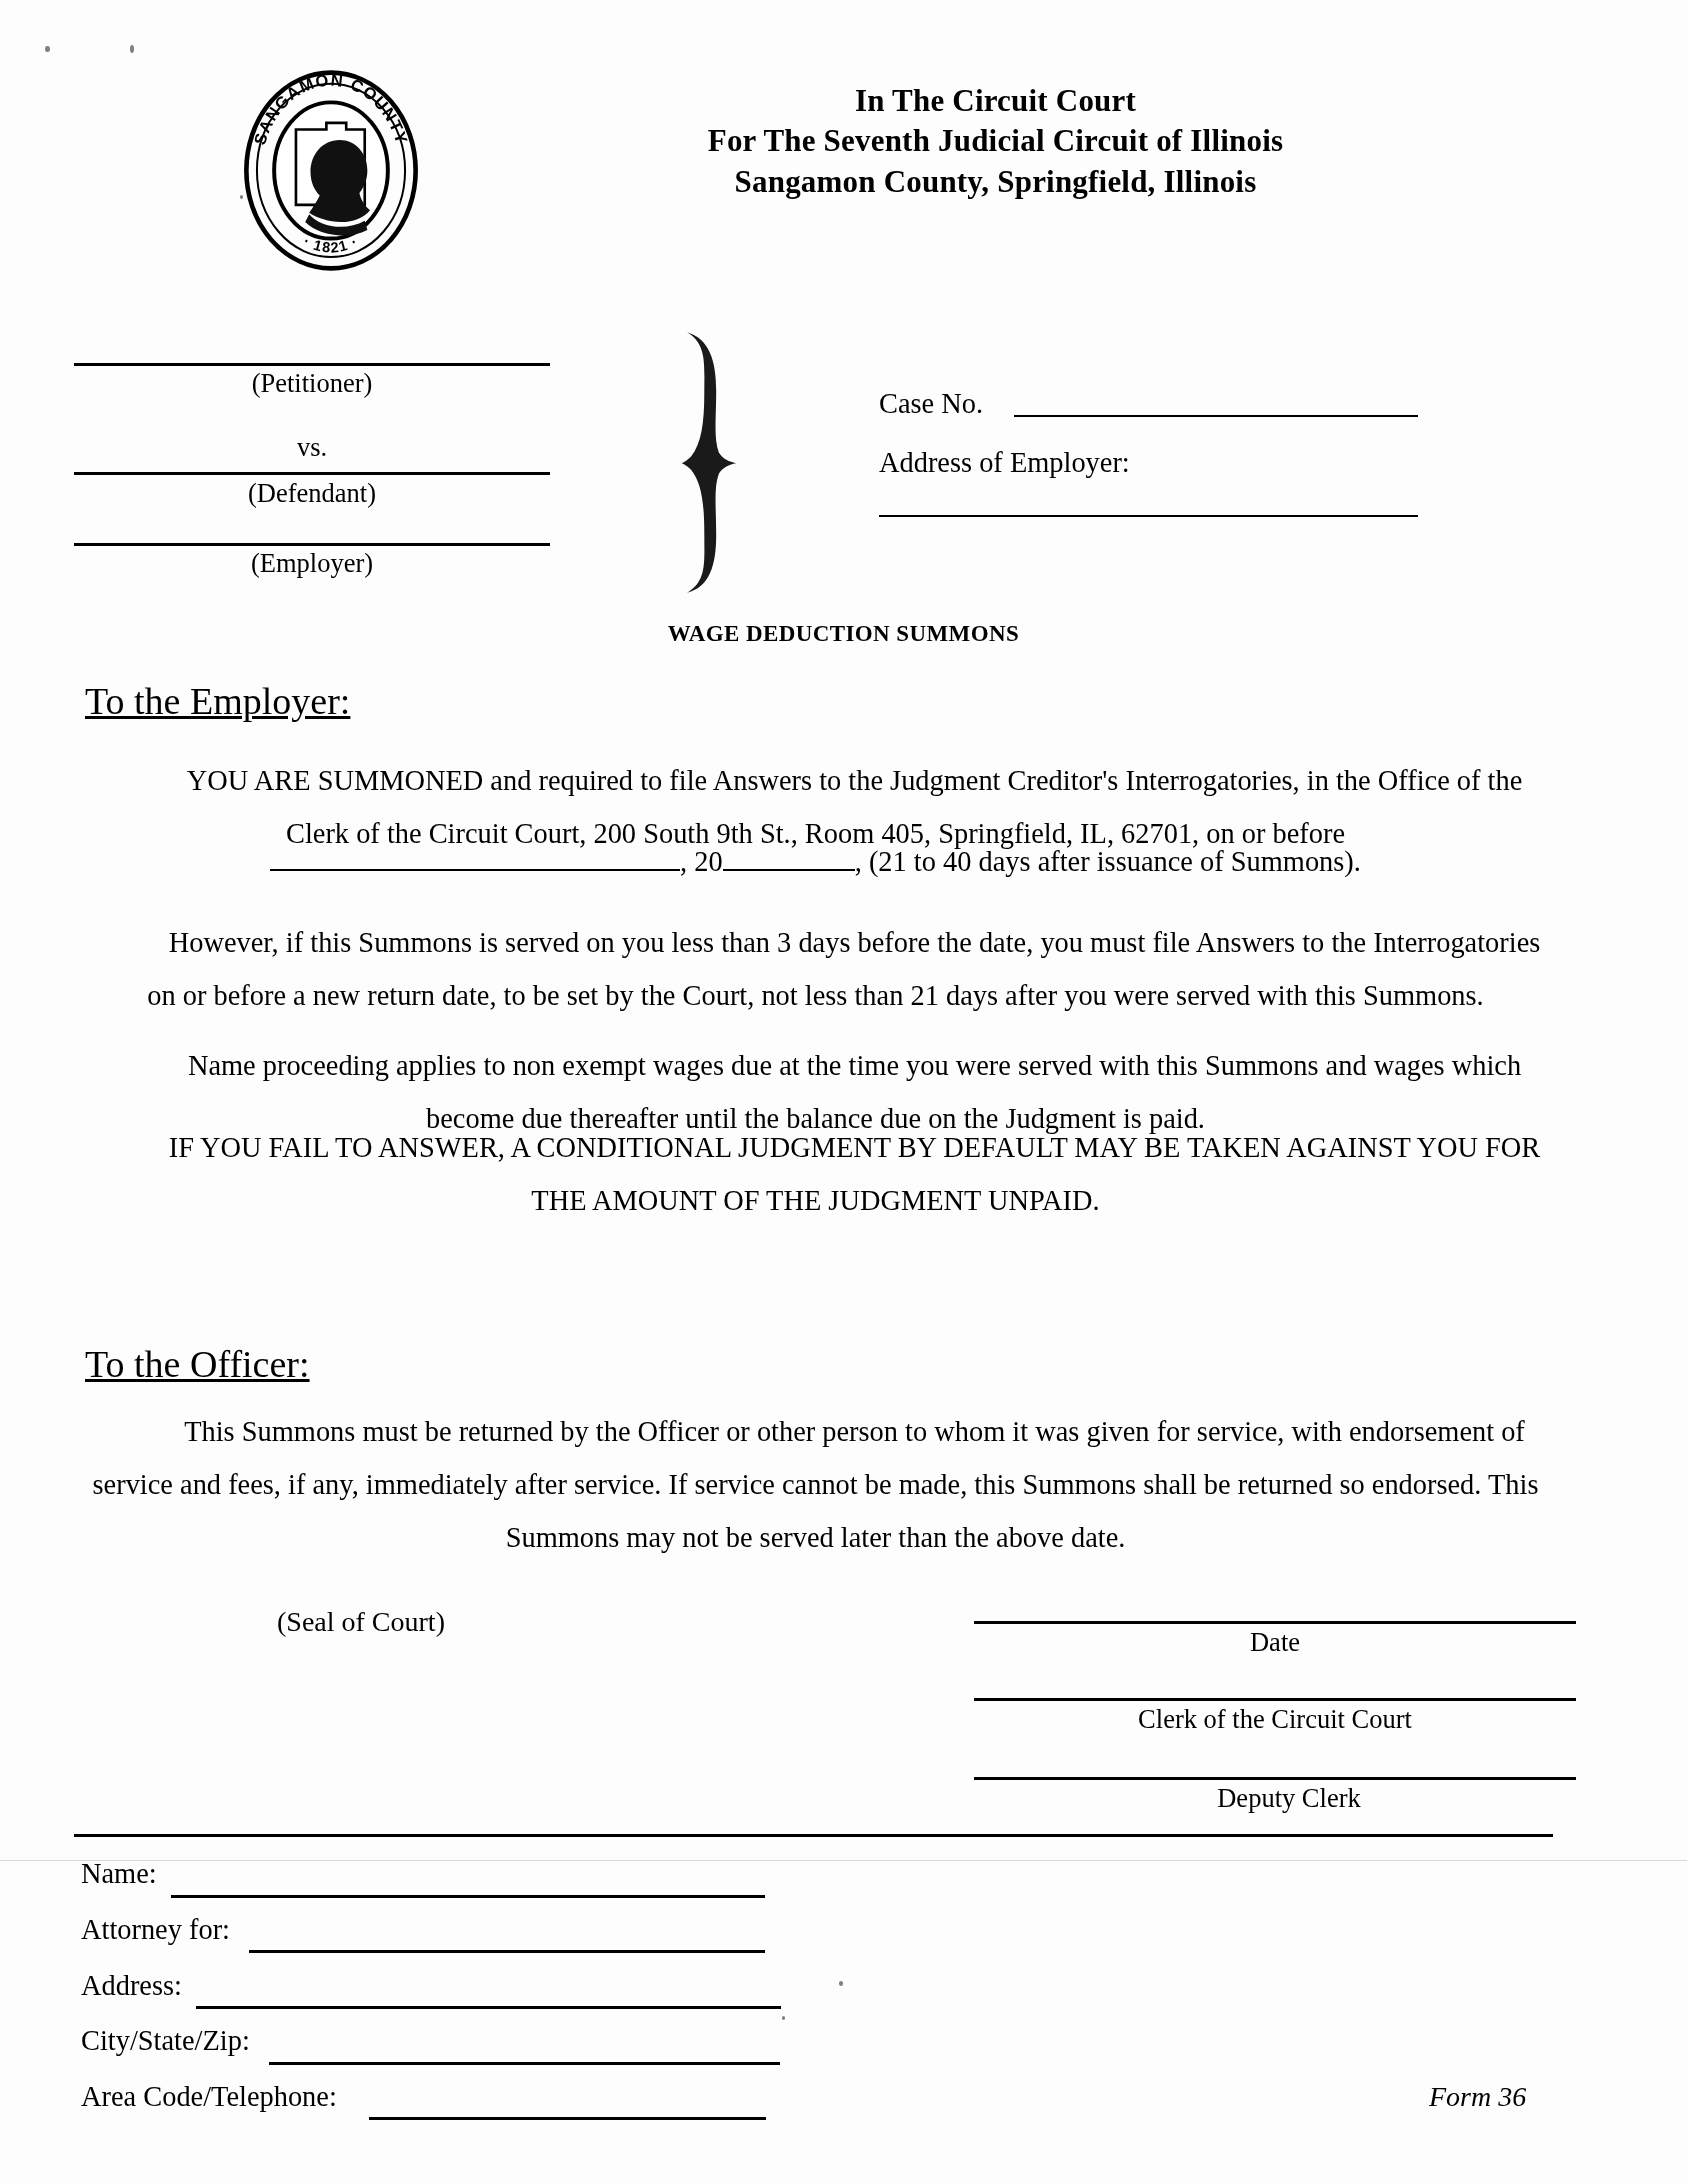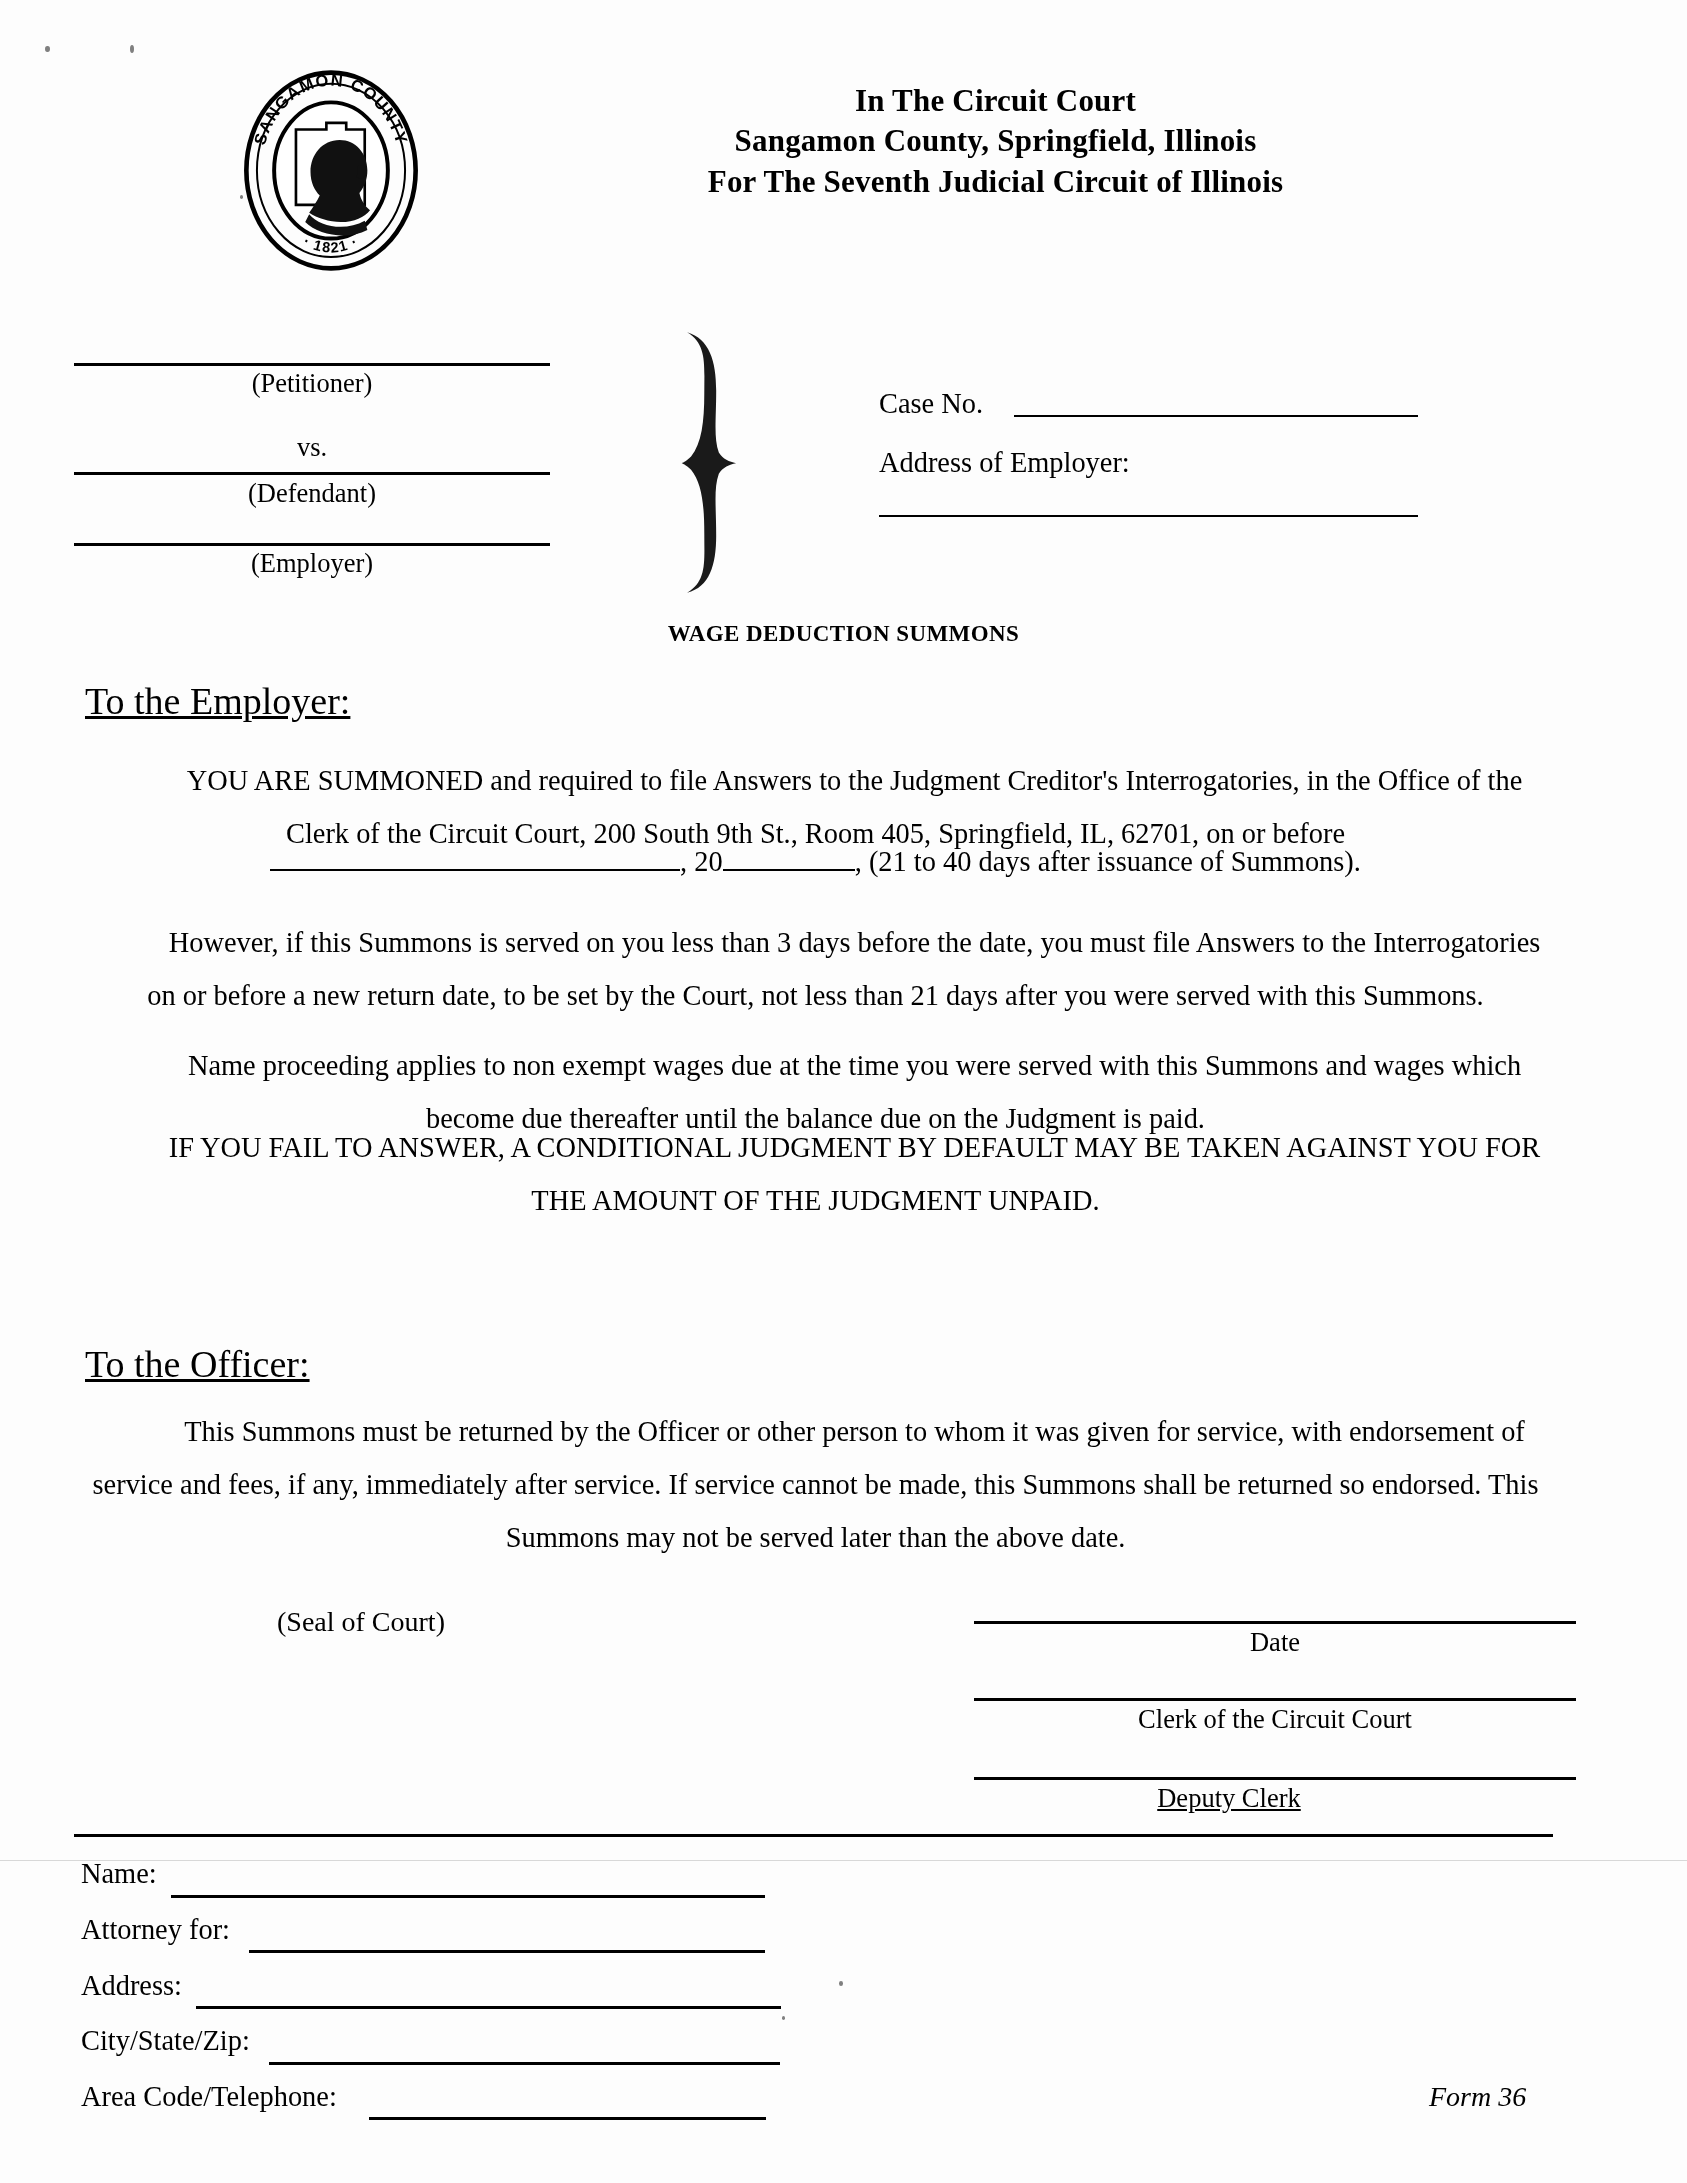--- a/index.html
+++ b/index.html
@@ -188,22 +188,22 @@
                C 124 204 118 214 112 222 C 124 230 142 236 160 236
                C 180 236 196 228 204 218 C 196 212 190 202 188 192
                C 196 182 200 170 200 158 C 200 132 182 112 158 112 Z" fill="#111"></path>
       <path d="M 186 150 C 194 148 200 154 198 162 C 196 170 188 172 184 168 Z" fill="#111"></path>
       <path d="M 112 224 C 128 244 168 250 196 234 L 200 248 C 170 264 126 256 106 236 Z" fill="#111"></path>
     </svg>
   </div>
 
   <div class="court-header">
     <div>In The Circuit Court</div>
+    <div>For The Seventh Judicial Circuit of Illinois</div>
     <div>Sangamon County, Springfield, Illinois</div>
-    <div>For The Seventh Judicial Circuit of Illinois</div>
   </div>
 
   <div class="caption">
 
     <div class="rule" style="left:74px; top:363px; width:476px;"></div>
     <div class="cap-label" style="left:74px; top:370px; width:476px;">(Petitioner)</div>
 
     <div class="cap-label" style="left:74px; top:434px; width:476px;">vs.</div>
 
     <div class="rule" style="left:74px; top:472px; width:476px;"></div>
@@ -269,21 +269,21 @@
 
   <div class="seal-of-court">(Seal of Court)</div>
 
   <div class="rule" style="left:974px; top:1621px; width:602px;"></div>
   <div class="sig-caption" style="left:974px; top:1629px; width:602px;">Date</div>
 
   <div class="rule" style="left:974px; top:1698px; width:602px;"></div>
   <div class="sig-caption" style="left:974px; top:1706px; width:602px;">Clerk of the Circuit Court</div>
 
   <div class="rule" style="left:974px; top:1777px; width:602px;"></div>
-  <div class="sig-caption" style="left:928px; top:1785px; width:602px;text-decoration:underline;">Deputy Clerk</div>
+  <div class="sig-caption" style="left:988px; top:1785px; width:602px;">Deputy Clerk</div>
 
   <div class="rule" style="left:74px; top:1834px; width:1479px;"></div>
 
   <div class="field-label" style="left:81px; top:1860px;">Name:</div>
   <div class="rule" style="left:171px; top:1895px; width:594px;"></div>
 
   <div class="field-label" style="left:81px; top:1916px;">Attorney for:</div>
   <div class="rule" style="left:249px; top:1950px; width:516px;"></div>
 
   <div class="field-label" style="left:81px; top:1972px;">Address:</div>

